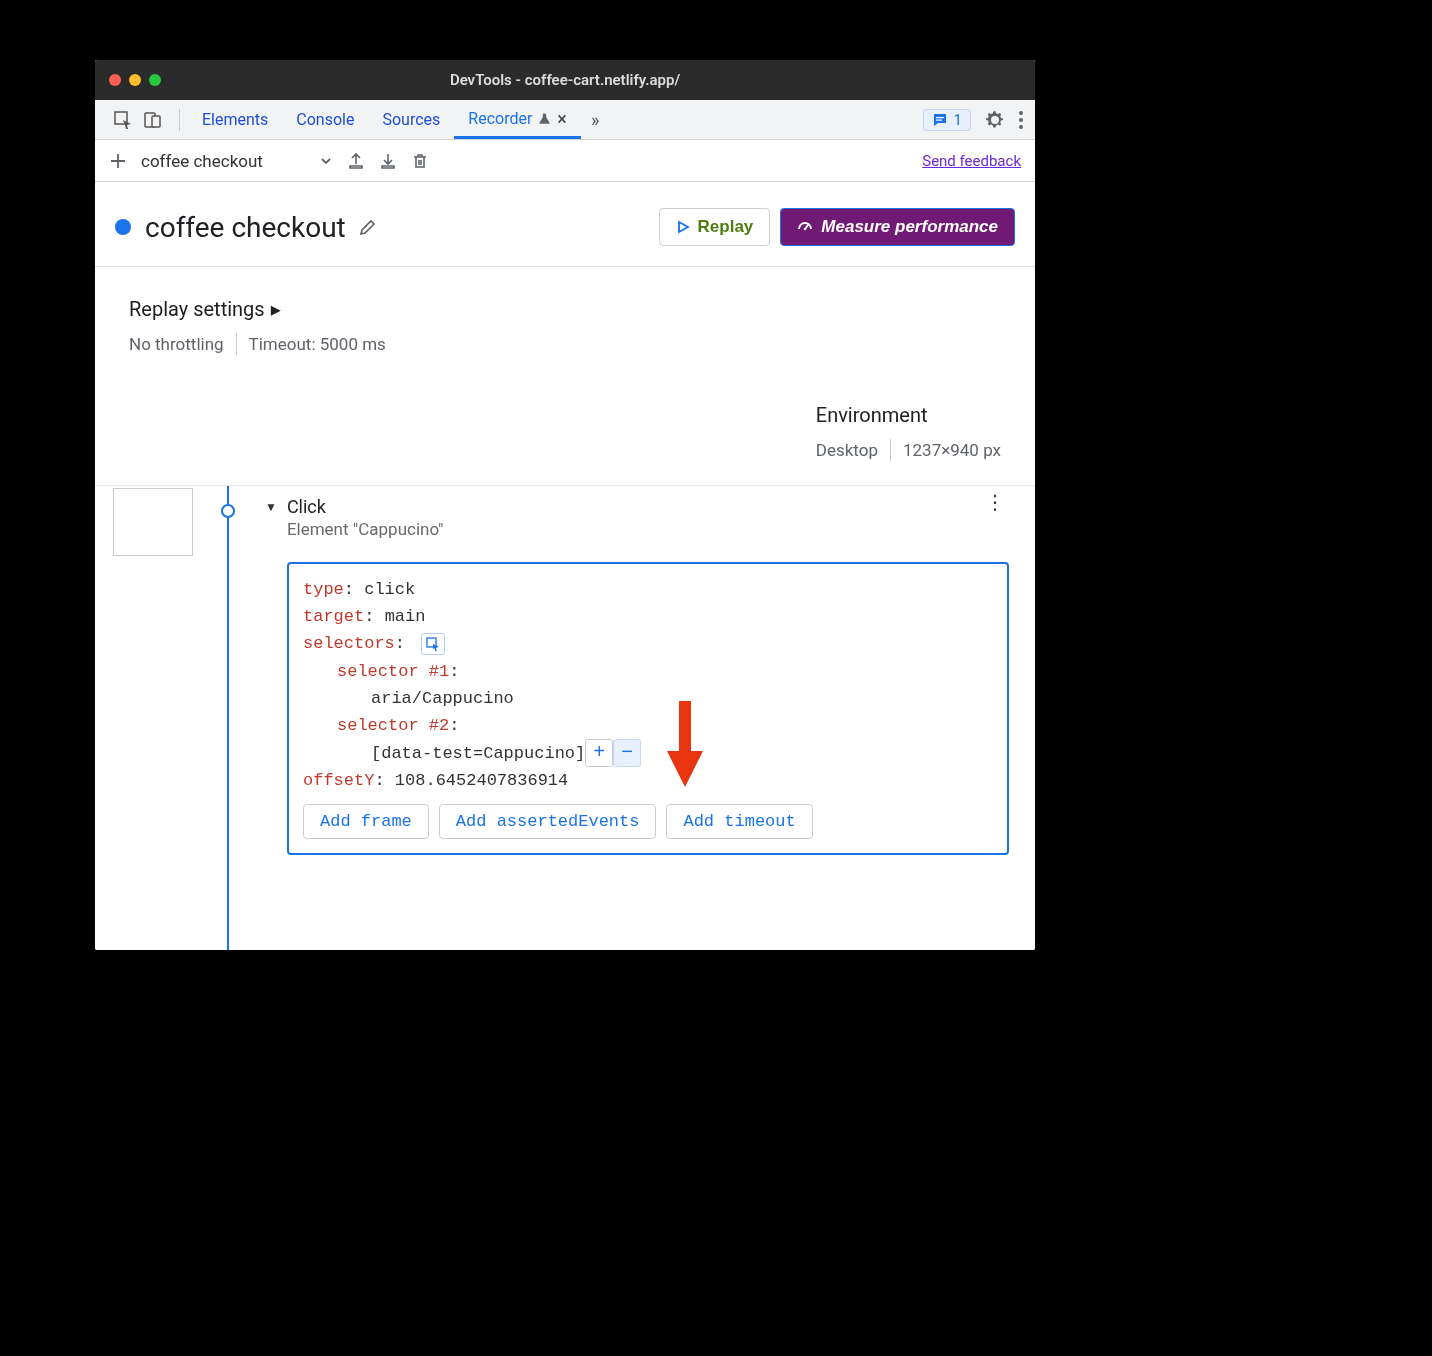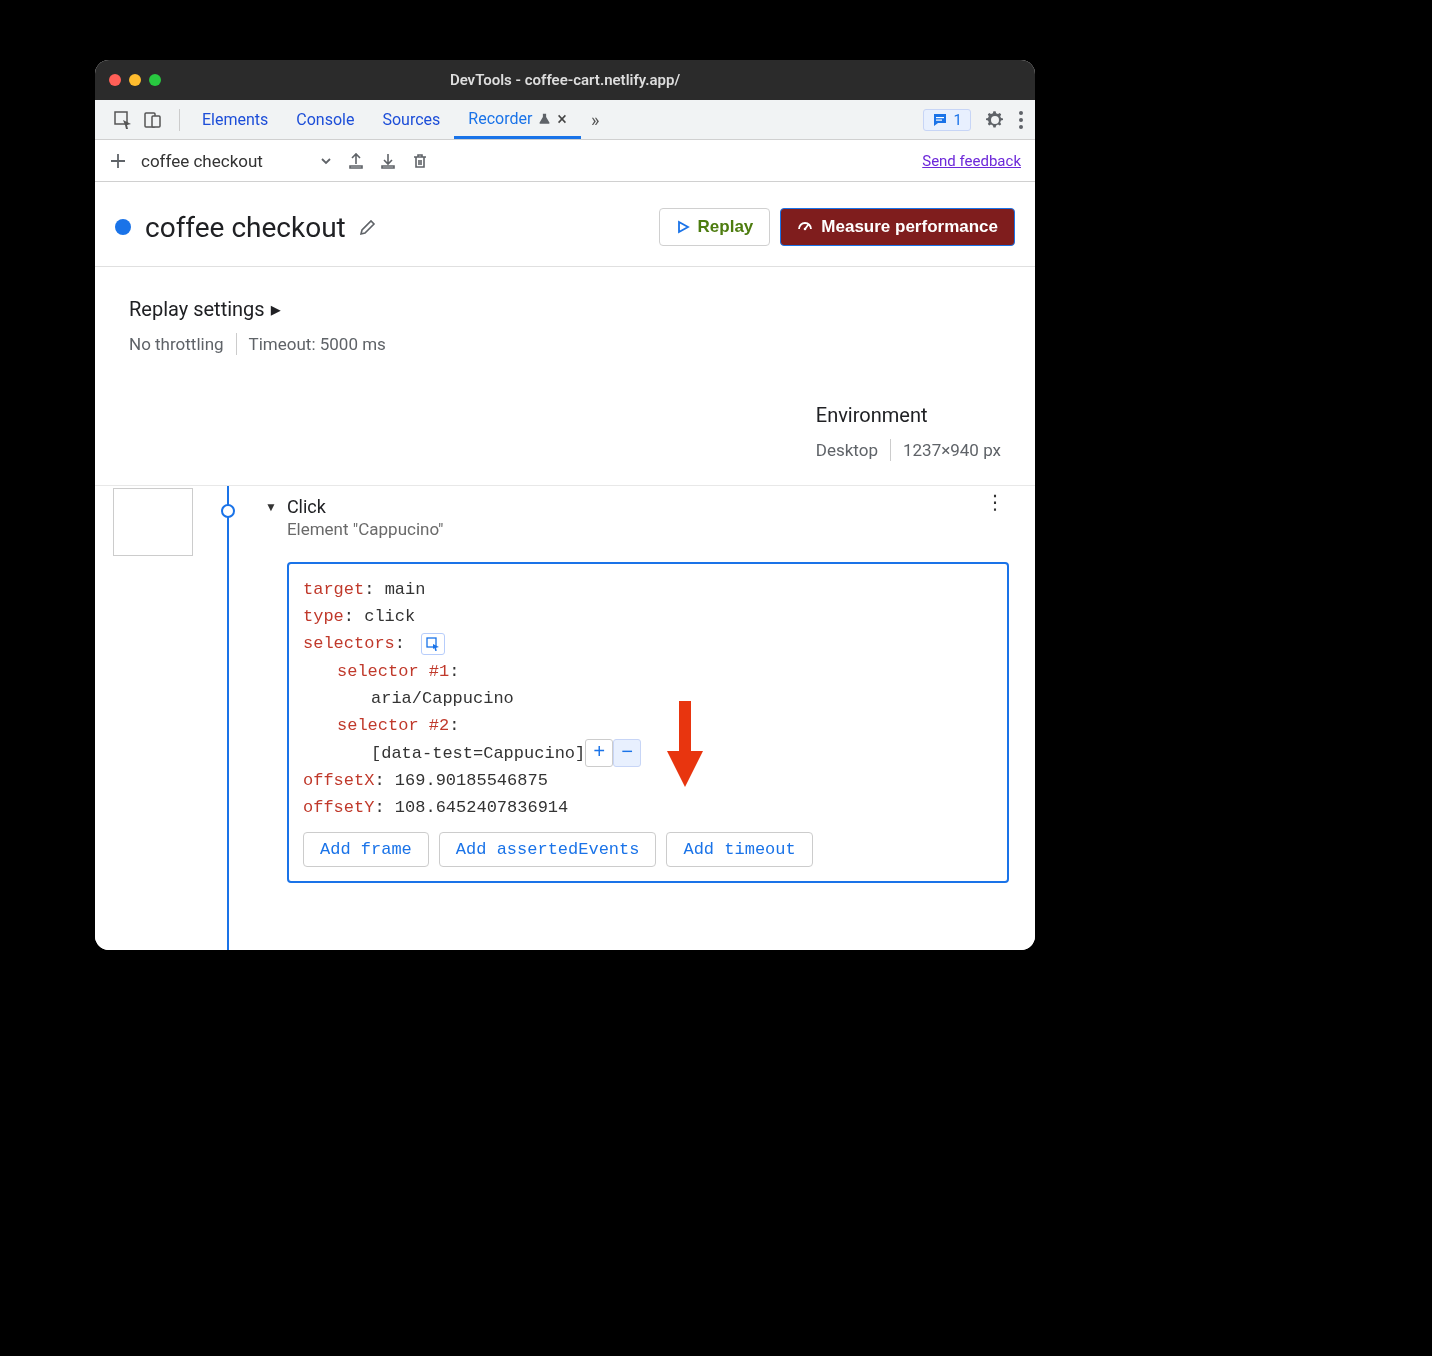--- a/index.html
+++ b/index.html
@@ -12,21 +12,21 @@
     height: 1356px;
     position: relative;
   }
   .window {
     position: absolute;
     left: 95px;
     top: 60px;
     width: 940px;
     height: 890px;
     background: #fff;
-    border-radius: 14px;
+    border-radius: 2px;
     overflow: hidden;
     box-shadow: 0 20px 60px rgba(0,0,0,0.5);
     display: flex;
     flex-direction: column;
   }
   
   .titlebar {
     background: #2b2b2b;
     height: 40px;
     display: flex;
@@ -127,21 +127,21 @@
     border:1px solid #d0d0d0;
     background:#fff;
     border-radius:4px;
     padding: 8px 16px;
     font-size:17px;
     font-weight:600;
     display:inline-flex; align-items:center; gap:8px;
     cursor:pointer;
   }
   .btn.replay { color:#4d7c0f; }
-  .btn.primary { background:#7f1d1d; color:#fff; border-color:#1a73e8; }
+  .btn.primary { background:#701a75; color:#fff; border-color:#1a73e8;font-style:italic; }
   .btn + .btn { margin-left:10px; }
   
   .settings-row {
     display:flex;
     padding: 30px 34px 24px 34px;
     border-bottom: 1px solid #e8e8e8;
     gap: 40px;
     flex-direction: column;
   }
   .settings-col .hd {
@@ -418,24 +418,24 @@
       <div class="caret">▼</div>
       <div class="head">
         <div class="title">Click</div>
         <div class="sub">Element "Cappucino"</div>
       </div>
       <div class="menu">⋮</div>
     </div>
 
     <div class="details-box">
       <div class="kv">
+        <span class="k">type</span><span class="v">: </span><span class="v">click</span>
+      </div>
+      <div class="kv">
         <span class="k">target</span><span class="v">: </span><span class="v">main</span>
-      </div>
-      <div class="kv">
-        <span class="k">type</span><span class="v">: </span><span class="v">click</span>
       </div>
       <div class="kv">
         <span class="k">selectors</span><span class="v">: </span>
         <span class="sel-picker">
           <svg width="14" height="14" viewBox="0 0 14 14">
               <rect x="1" y="1" width="9" height="9" fill="none" stroke="#1a73e8" stroke-width="1.3"></rect>
               <path d="M7 7l6 3-3 .7.8 3-1.5.3-.9-3L7 12z" fill="#1a73e8"></path>
             </svg>
         </span>
       </div>
@@ -447,23 +447,20 @@
       </div>
       <div class="kv indent1">
         <span class="k">selector #2</span><span class="v">:</span>
       </div>
       <div class="row-with-btns indent2">
         <span class="v txt">[data-test=Cappucino]</span>
         <span class="smallbtn">+</span>
         <span class="smallbtn minus">−</span>
       </div>
       <div class="kv">
-        <span class="k">offsetX</span><span class="v">: </span><span class="v">169.90185546875</span>
-      </div>
-      <div class="kv">
         <span class="k">offsetY</span><span class="v">: </span><span class="v">108.6452407836914</span>
       </div>
       <div class="add-buttons">
         <button class="chip">Add frame</button>
         <button class="chip">Add assertedEvents</button>
         <button class="chip">Add timeout</button>
       </div>
     </div>
 
     <div class="arrow">

